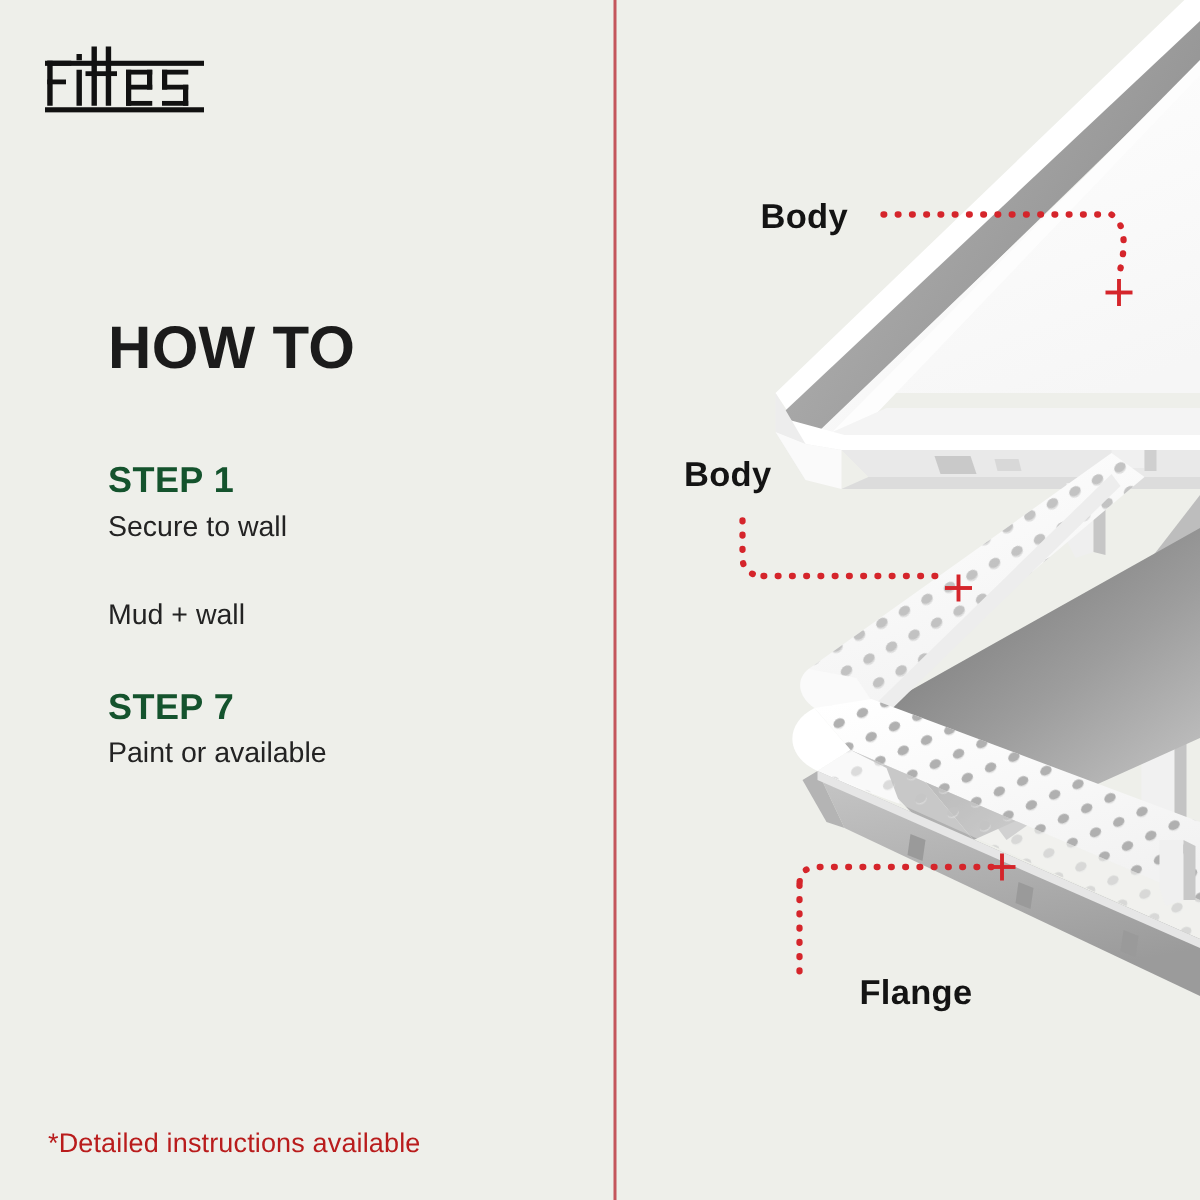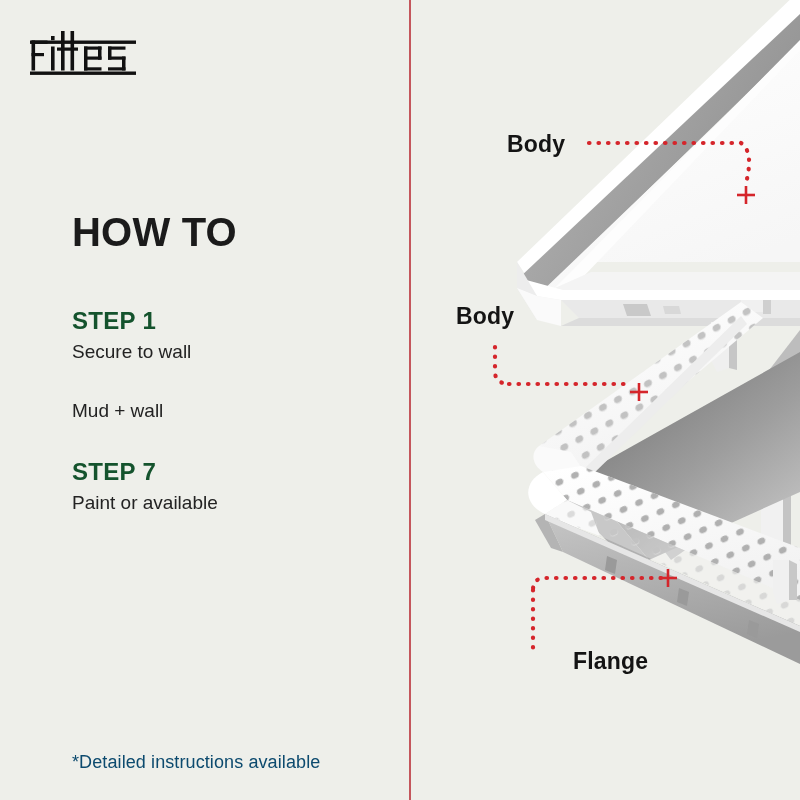--- a/index.html
+++ b/index.html
@@ -82,23 +82,22 @@
     margin: 0;
     line-height: 1.2;
   }
 
   
   #footnote {
     position: absolute;
     left: 32px;
     top: 752px;
     font-size: 18px;
-    color: #0c4a6e;
+    color: #b91c1c;
     letter-spacing: 0.1px;
-    margin-left: 40px;
   }
 
   
   #divider {
     position: absolute;
     left: 409px;
     top: 0;
     width: 2px;
     height: 800px;
     background: #c4565c;

